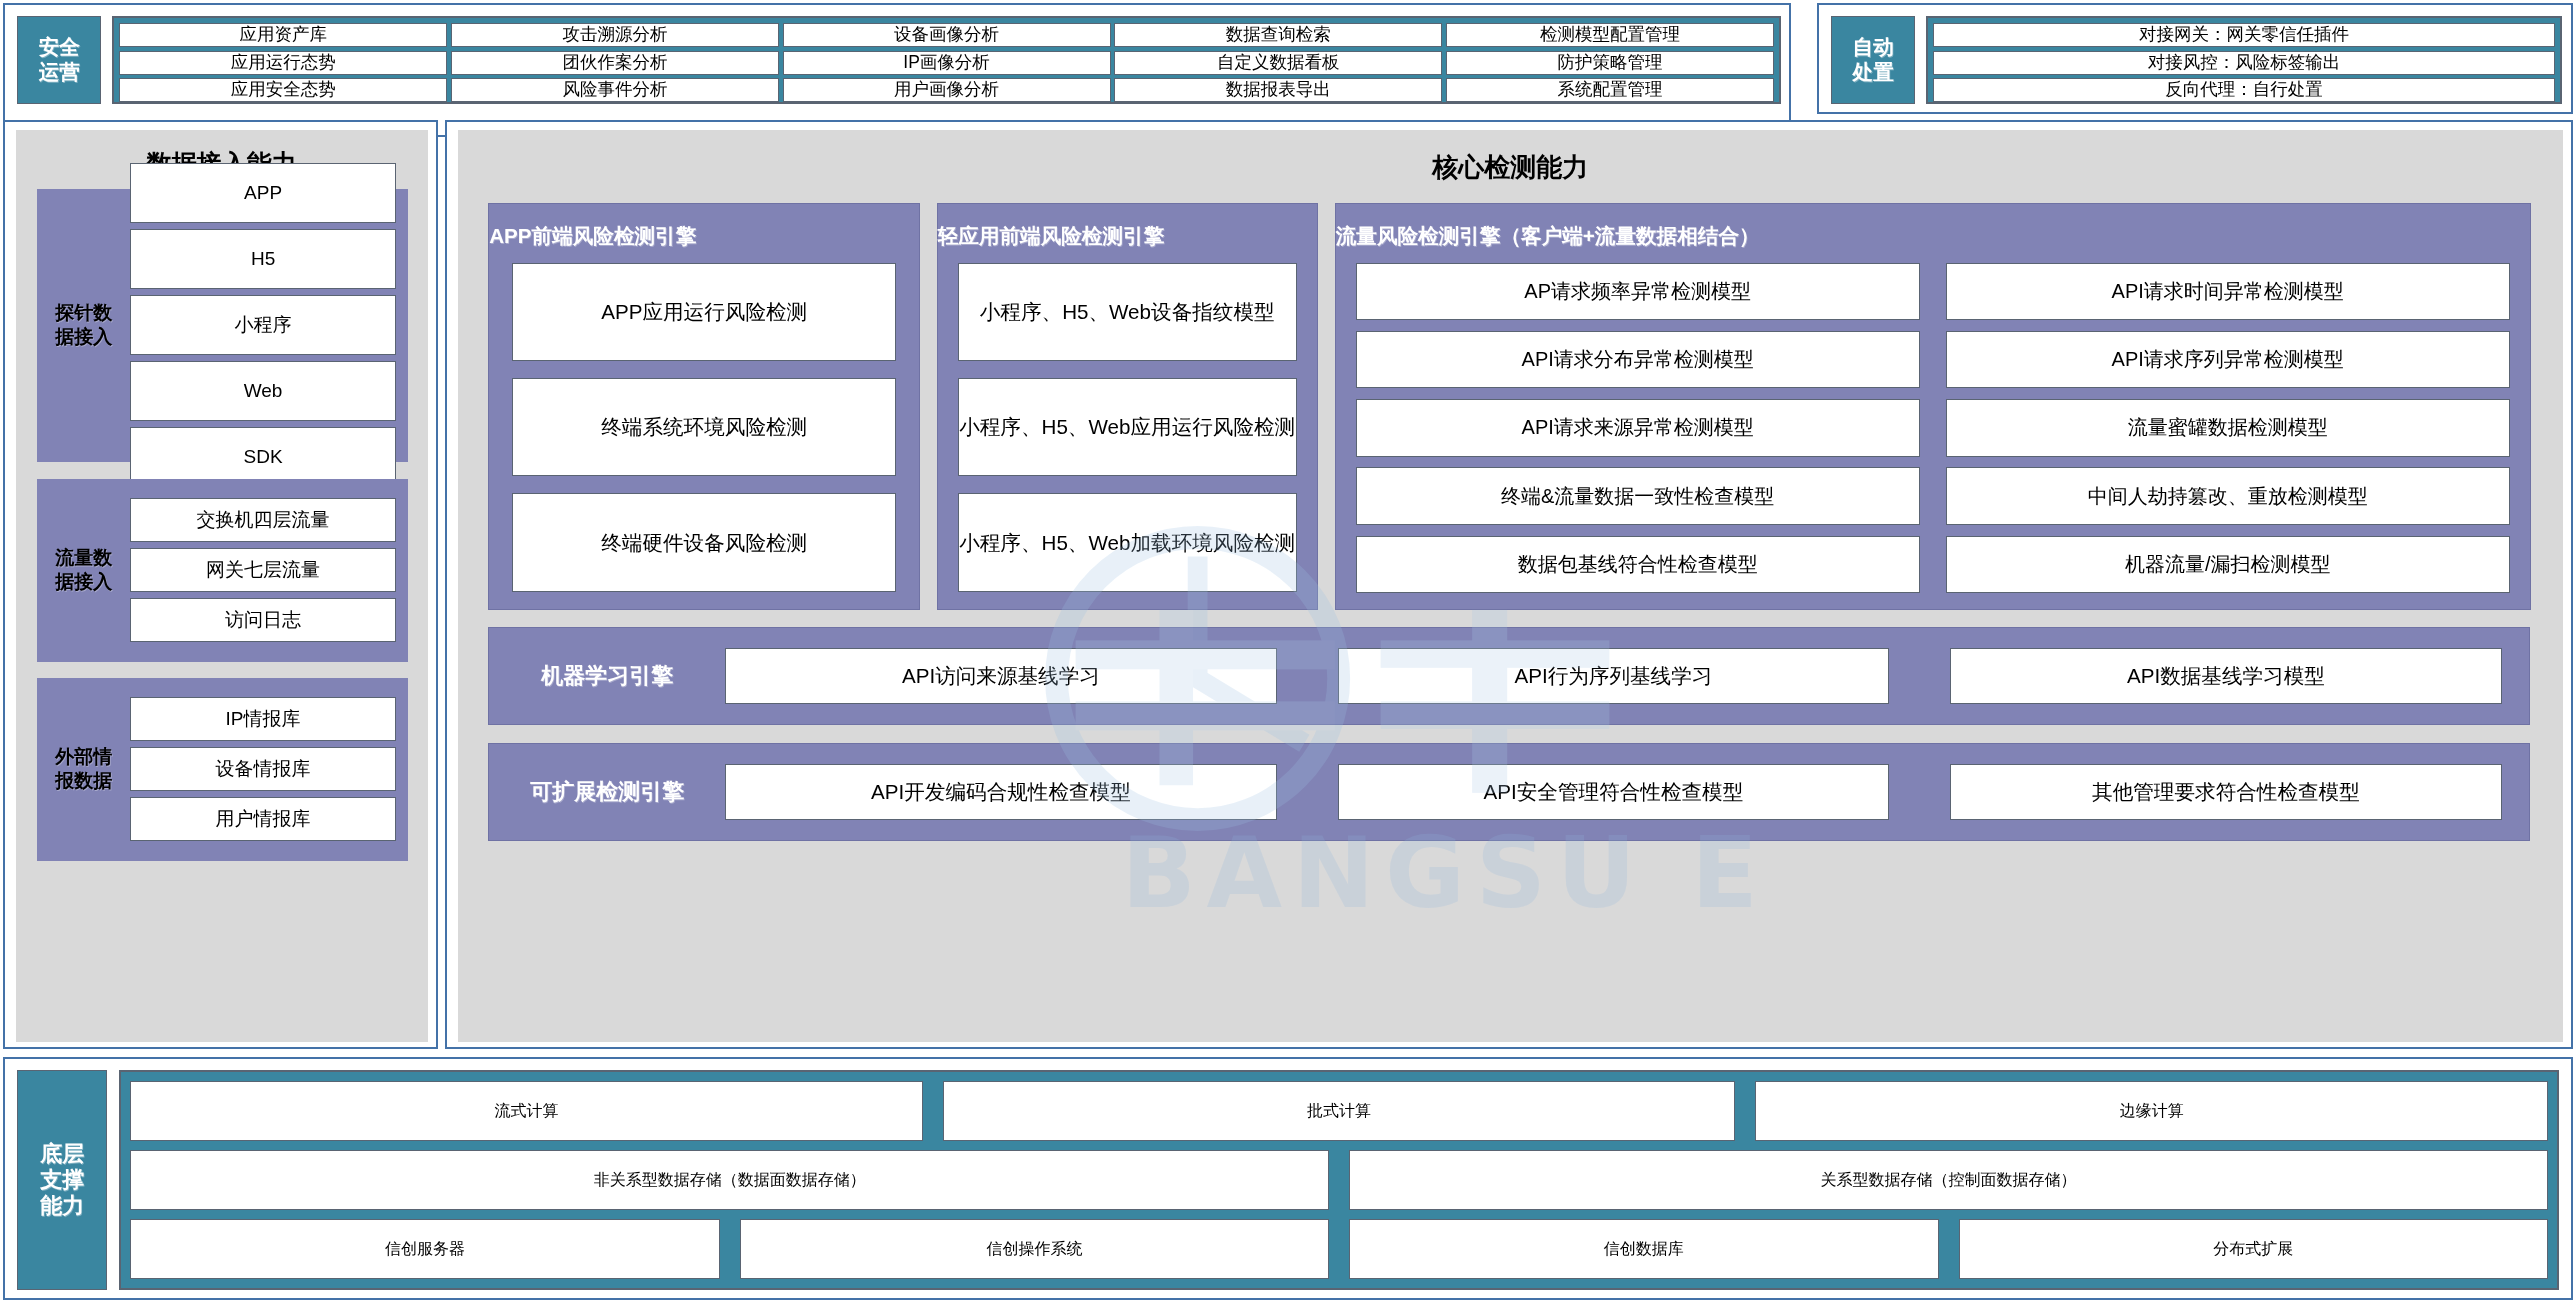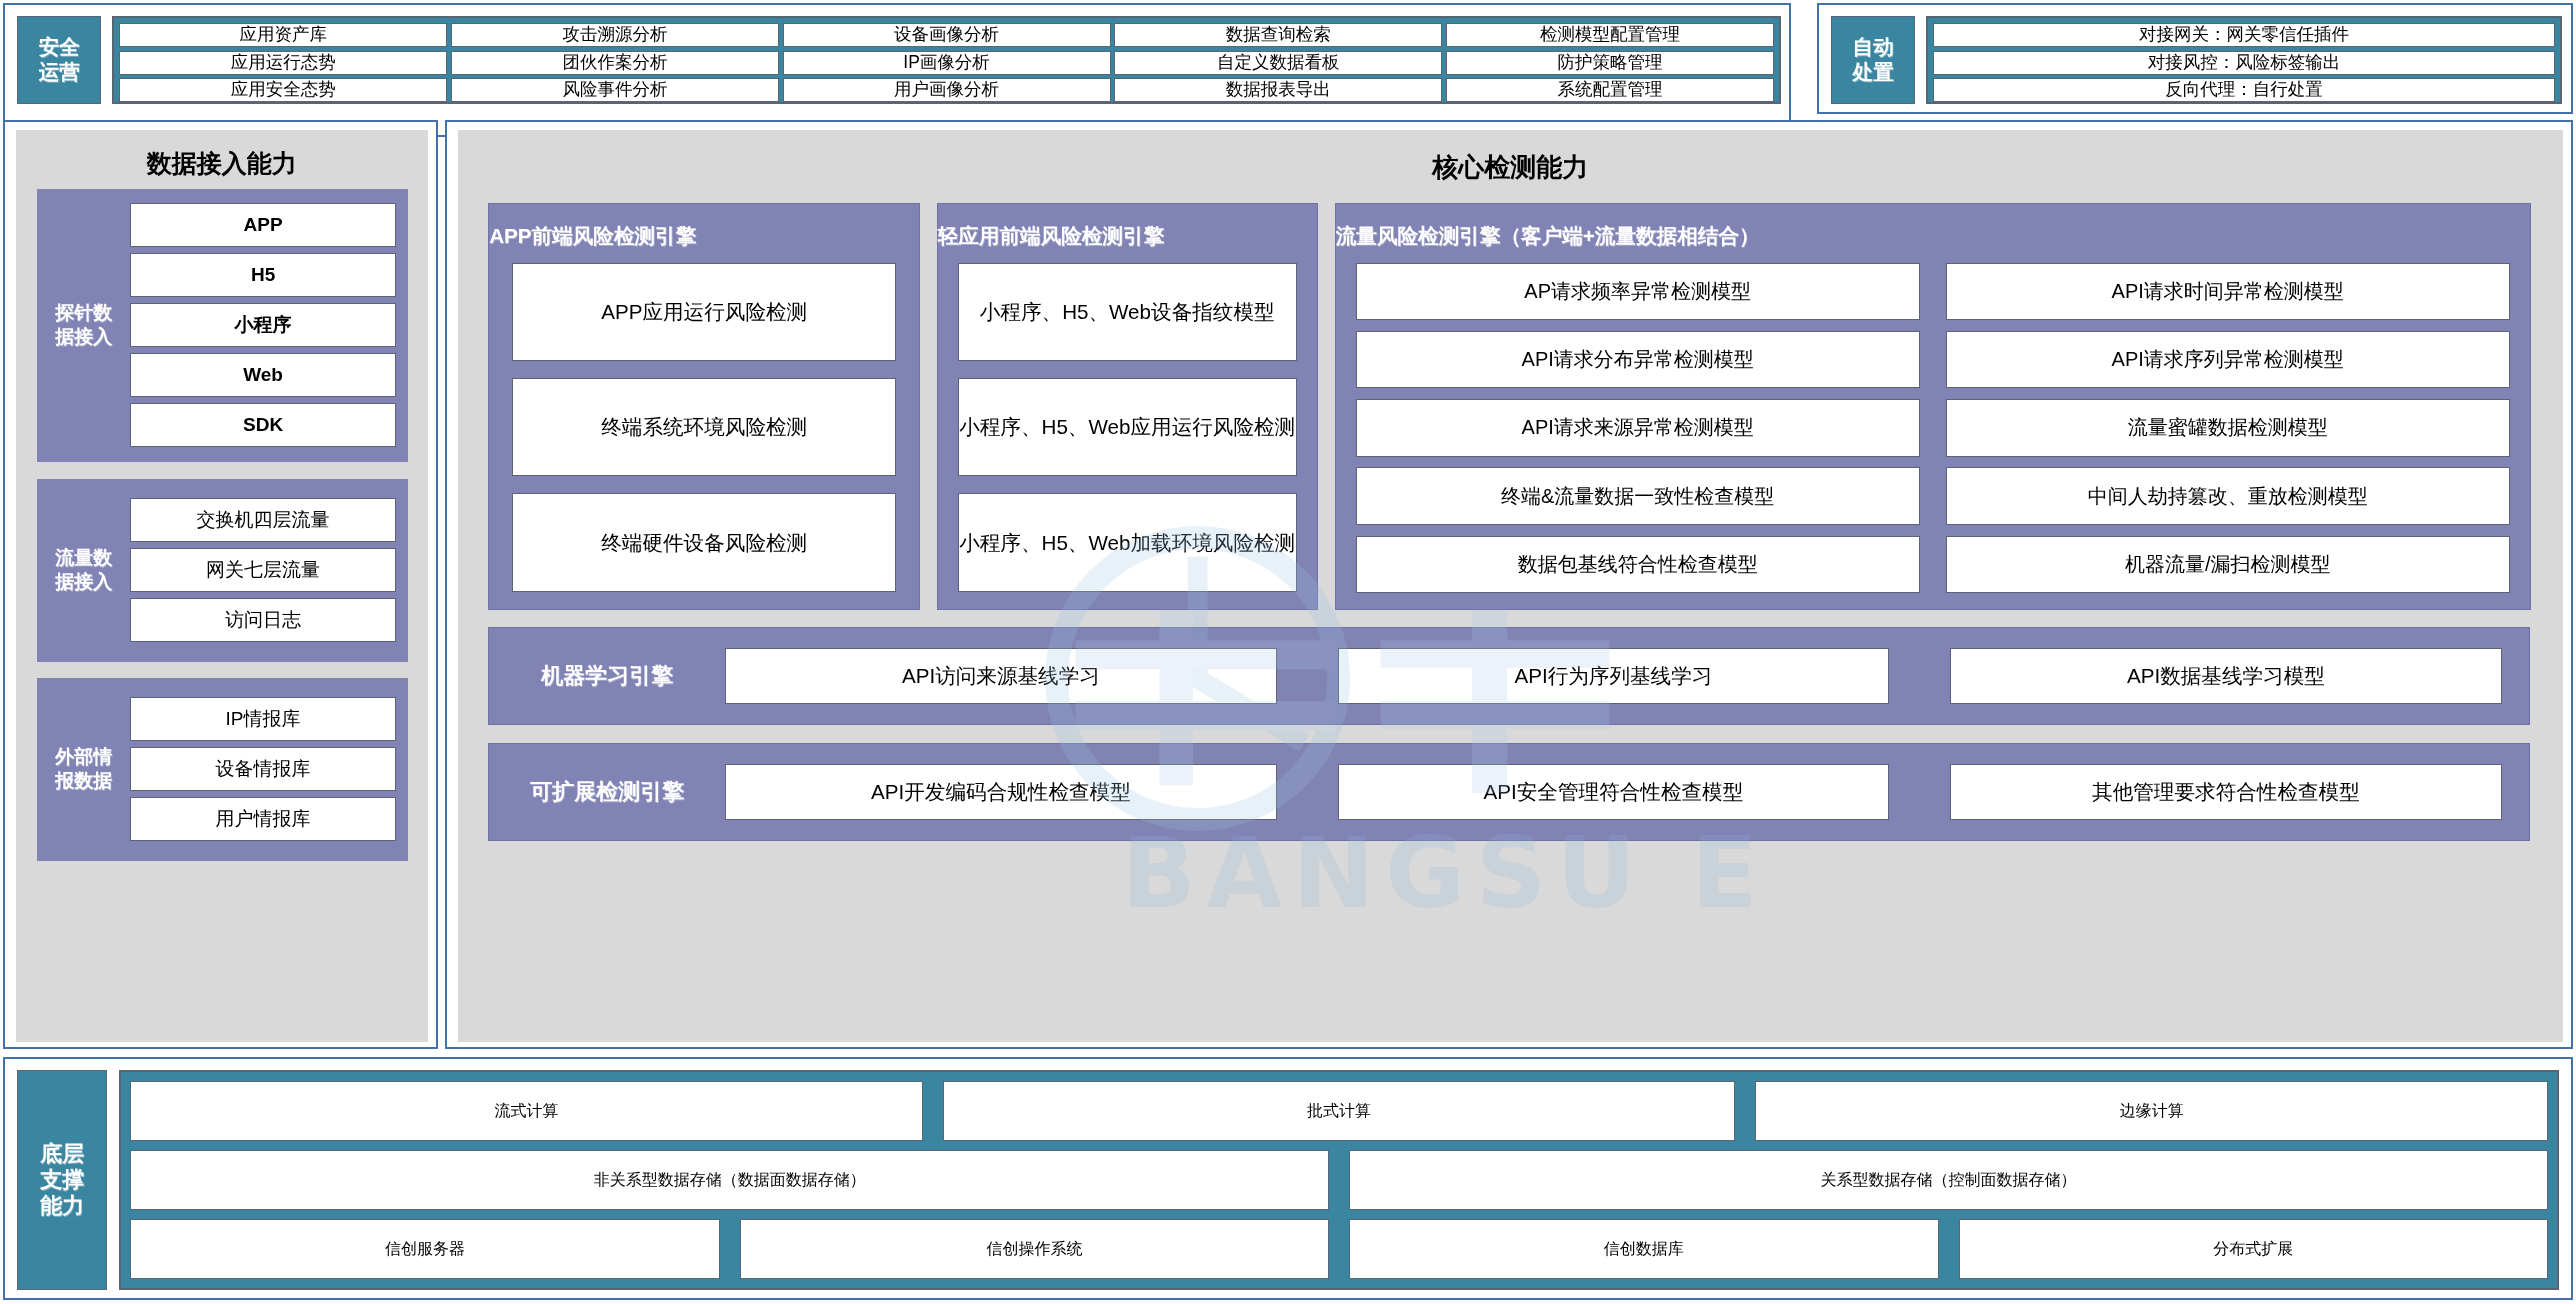--- a/index.html
+++ b/index.html
@@ -80,28 +80,28 @@
   }
   #auto-panel .wbox{font-size:17.5px;}
 
   
   #data-zone{left:3.1px;top:120px;width:435px;height:929px;border:2.3px solid #4472A8;}
   #data-zone-inner{left:10.7px;top:7.6px;width:412px;height:912px;background:#D9D9D9;}
   #data-zone-title{top:17px;font-size:25px;}
 
   .pgroup{position:absolute;left:21.4px;width:371px;background:#8183B5;box-sizing:border-box;display:flex;align-items:center;}
   .pgroup .glabel{
-    width:93px;color:#ffffff;font-weight:bold;font-size:19px;text-align:center;line-height:1.25;
+    width:93px;color:#000000;font-weight:bold;font-size:19px;text-align:center;line-height:1.25;
     text-shadow:0.8px 0.8px 0 rgba(255,255,255,.30);flex:0 0 93px;
   }
   .pgroup .gitems{flex:1;display:flex;flex-direction:column;gap:6.1px;padding:10px 12.2px 10px 0;}
   .pgroup .wbox{font-size:19px;height:100%;}
 
   #probe-group{top:59px;height:273px;}
-  #probe-group .gitems .wbox{height:44px;font-weight:bold;}
+  #probe-group .gitems .wbox{height:60px;}
   #flow-group{top:349px;height:183px;}
   #flow-group .gitems .wbox{height:44px;}
   #intel-group{top:548px;height:183px;}
   #intel-group .gitems .wbox{height:44px;}
 
   
   #core-zone{left:445px;top:120px;width:2128px;height:929px;border:2.3px solid #4472A8;}
   #core-zone-inner{left:10.7px;top:7.6px;width:2105px;height:912px;background:#D9D9D9;}
   #core-zone-title{top:20px;font-size:26px;}
 

